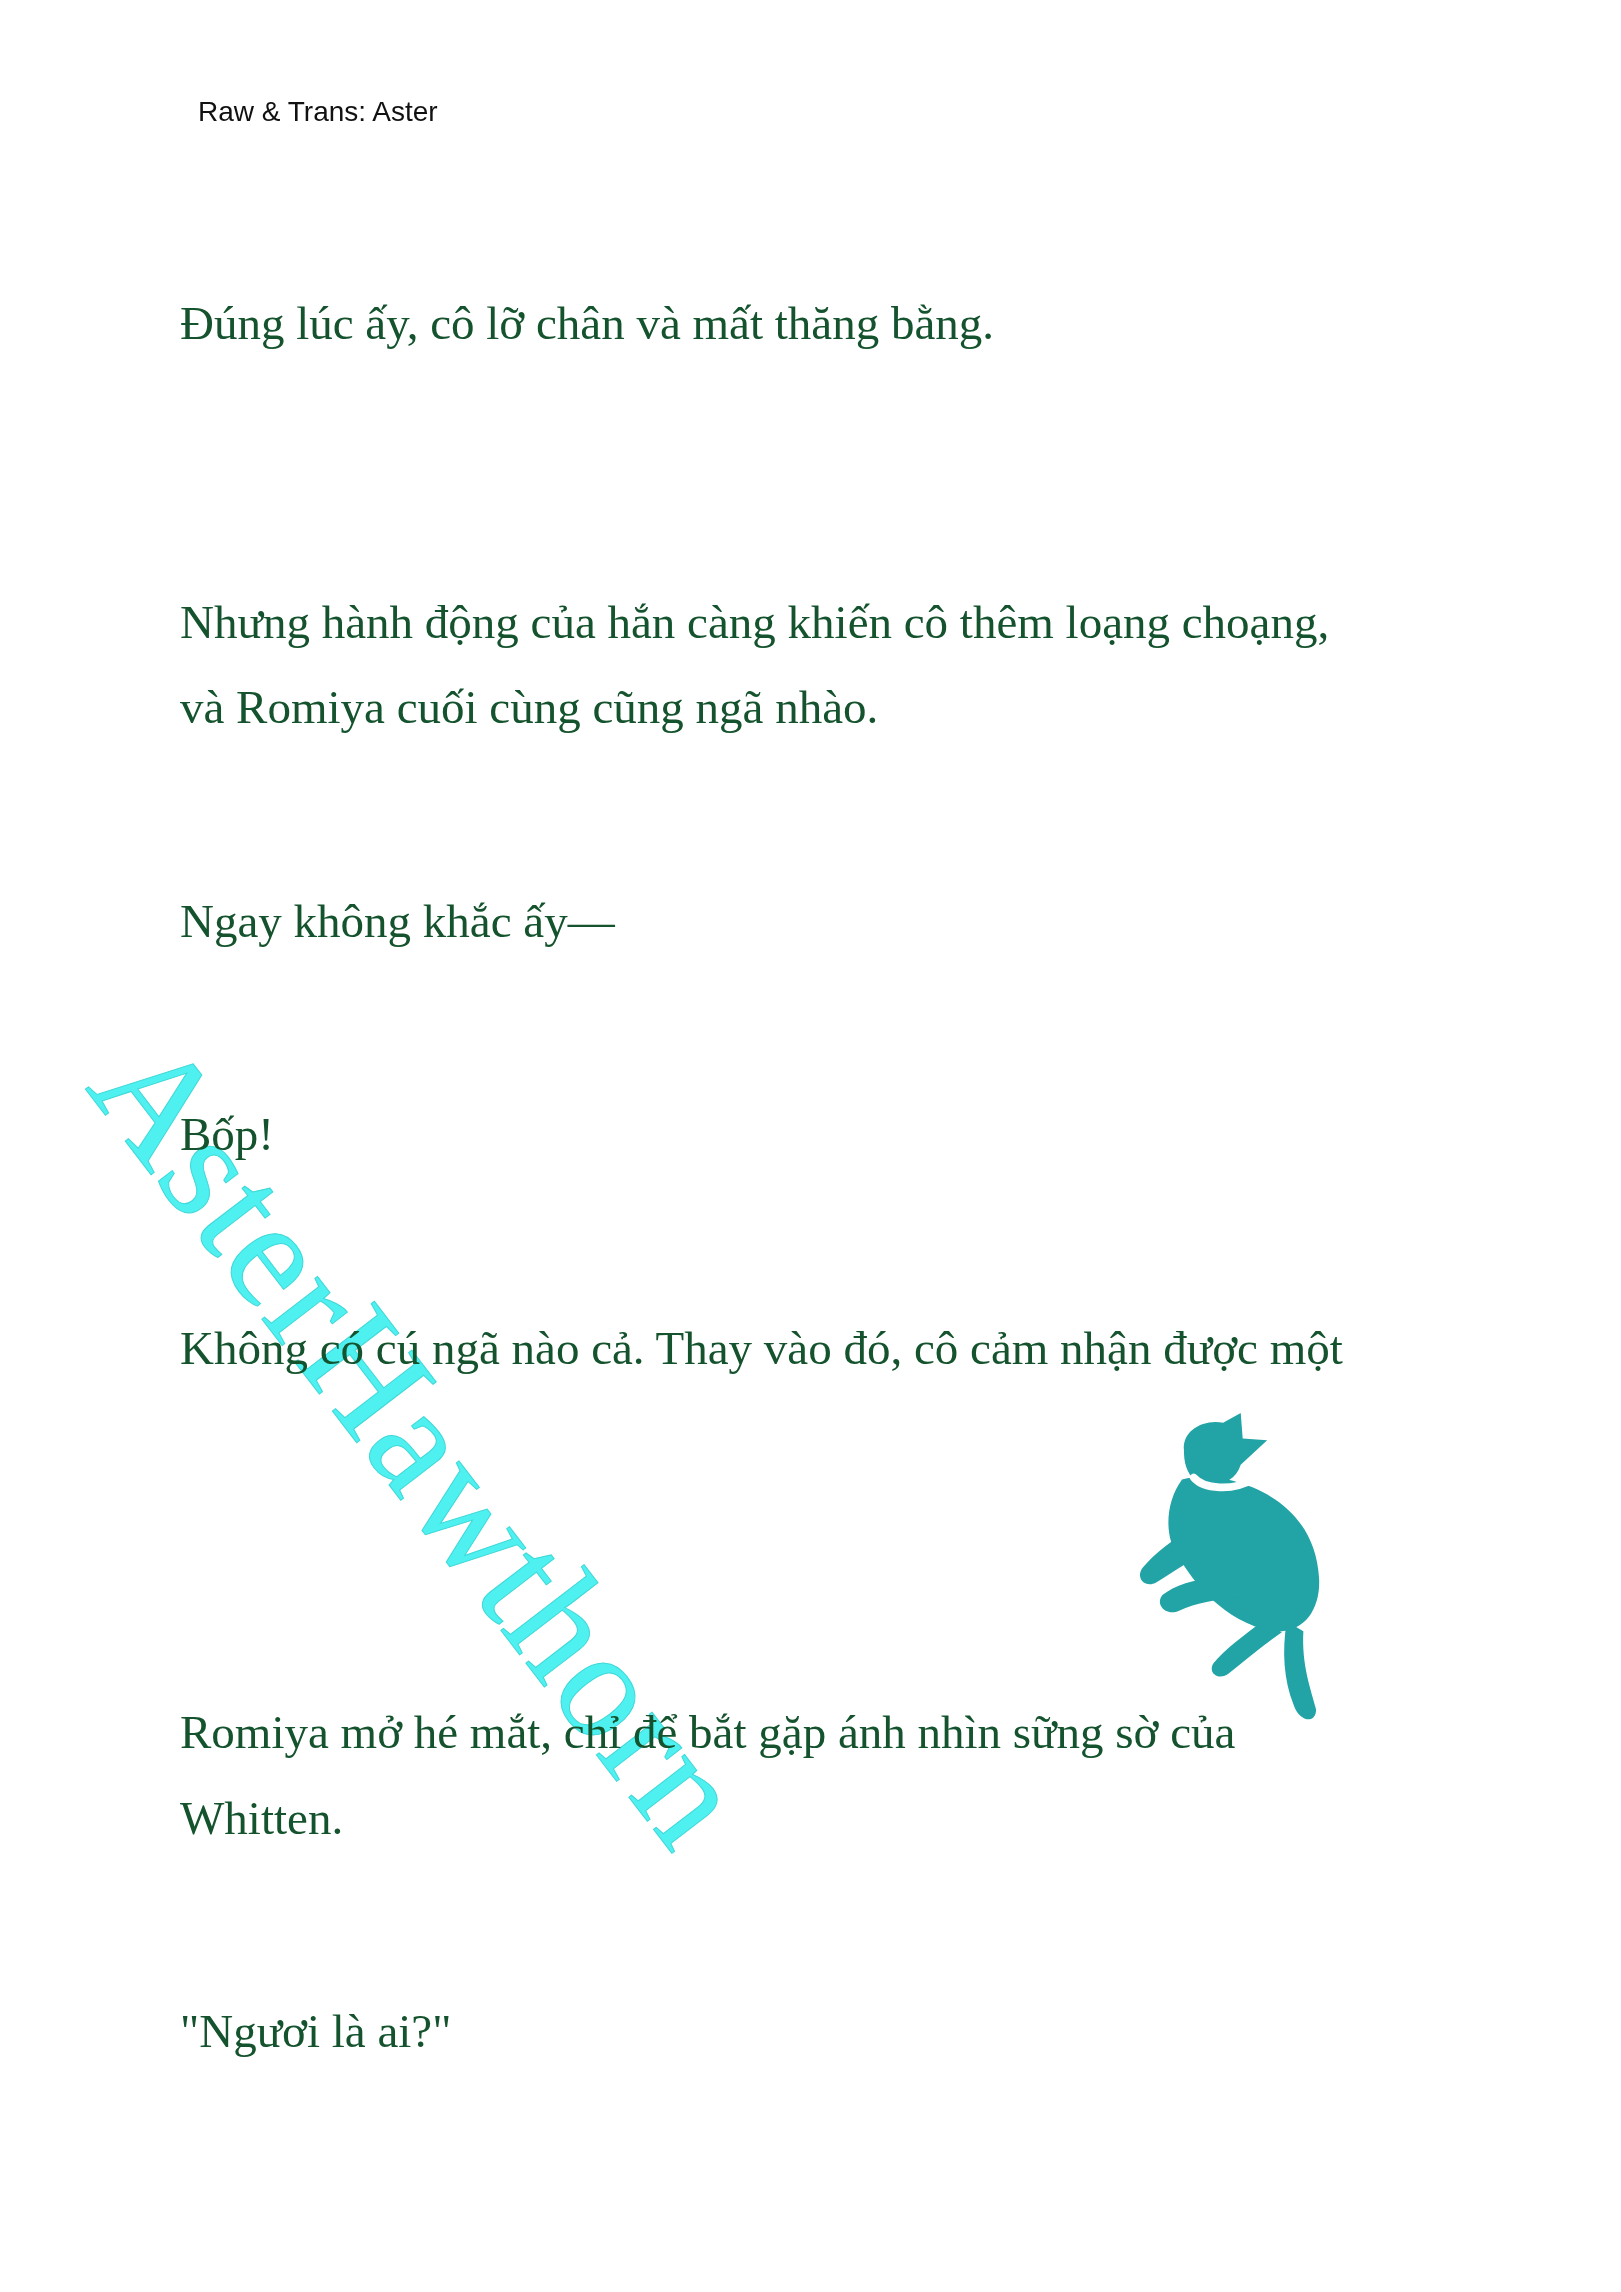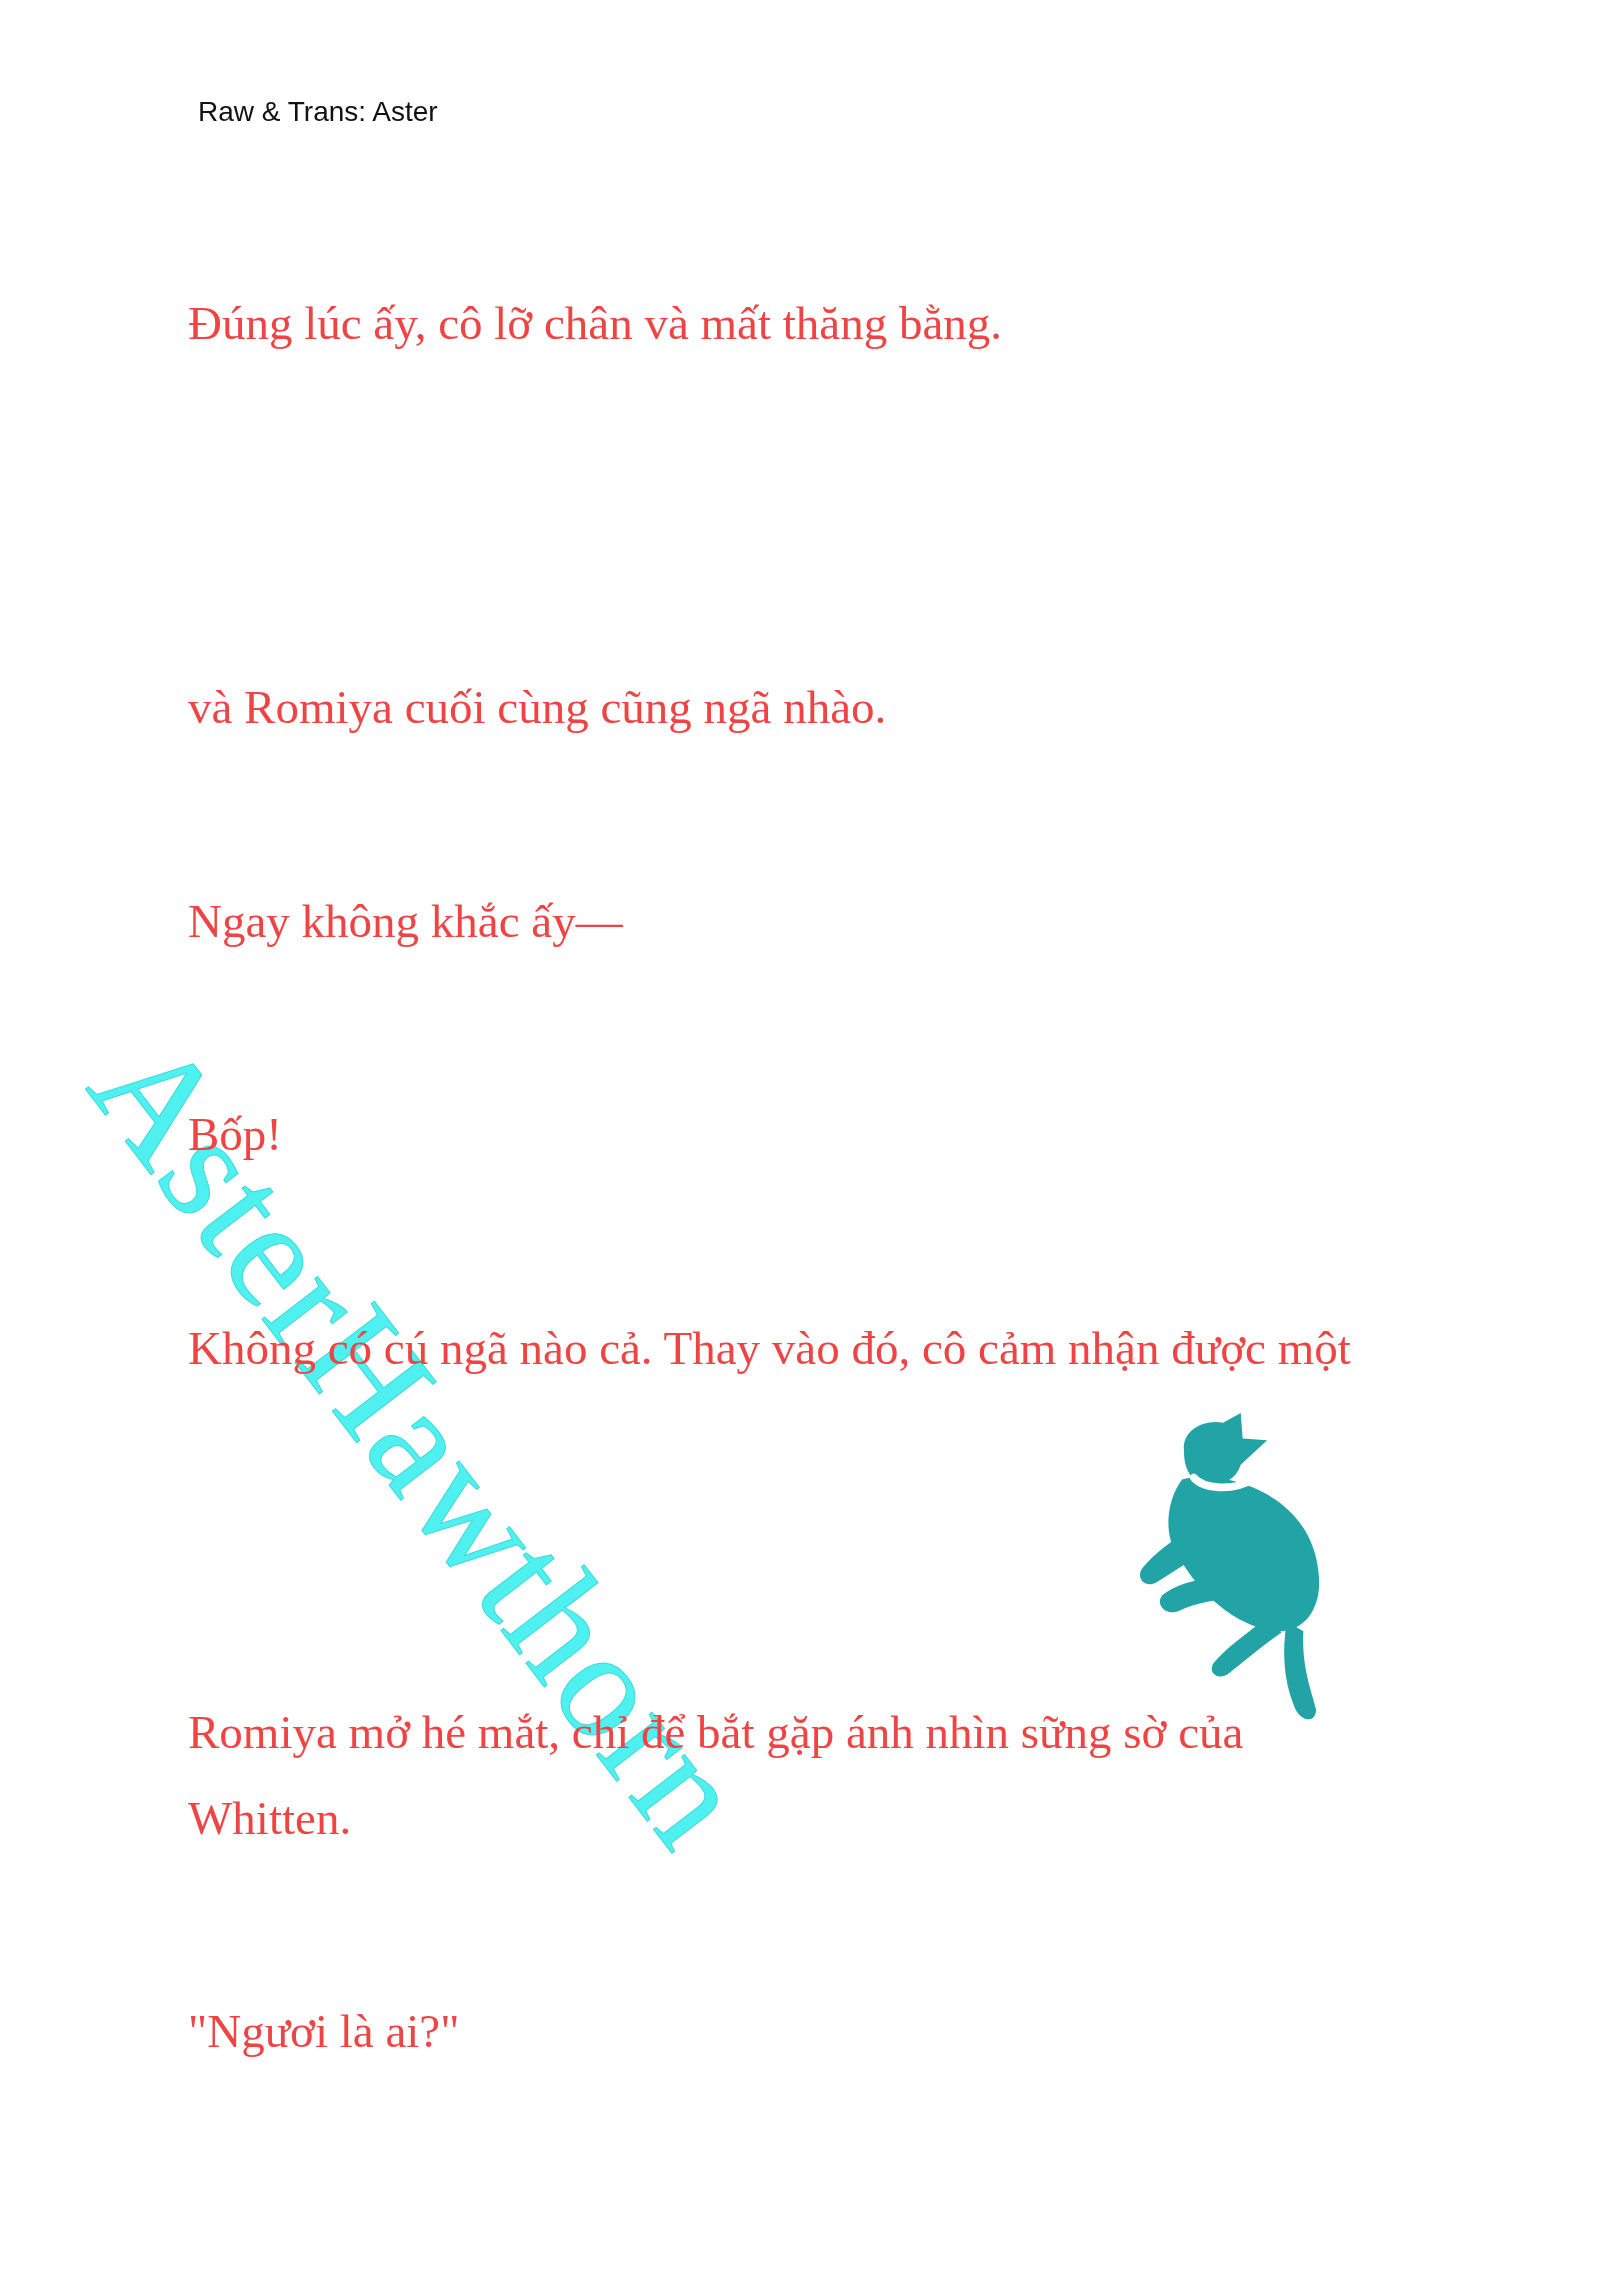--- a/index.html
+++ b/index.html
@@ -4,22 +4,22 @@
 <style>
   html, body { margin: 0; padding: 0; background: #ffffff; }
   body { width: 1621px; height: 2293px; position: relative; overflow: hidden; }
   .page { position: absolute; left: 0; top: 0; width: 1476px; height: 2293px; background: #ffffff; }
   .header {
     position: absolute; left: 198px; top: 96px;
     font-family: "Liberation Sans", sans-serif; font-size: 28px; color: #111;
     white-space: nowrap;
   }
   .line {
-    position: absolute; left: 188px;
-    font-family: "Liberation Serif", serif; font-size: 47px; color: #ef4444;
+    position: absolute; left: 180px;
+    font-family: "Liberation Serif", serif; font-size: 47px; color: #14532d;
     white-space: nowrap; line-height: 1; z-index: 3;
   }
   .watermark {
     position: absolute; left: 186px; top: 1010px;
     font-family: "Liberation Serif", serif; font-size: 153px; color: #4ff0f0;
     white-space: nowrap; transform-origin: 0 0; transform: rotate(52.5deg);
     z-index: 2; line-height: 1; letter-spacing: 2px;
     -webkit-text-stroke: 1px #3fd8d8;
   }
   .cat { position: absolute; left: 1125px; top: 1411px; width: 206px; height: 323px; z-index: 2; }
@@ -47,20 +47,21 @@
       <path d="M140 215 C120 230 100 245 90 258 C84 268 96 276 106 268 C122 255 140 240 160 226 Z"></path>
 
       <path d="M165 215 C160 245 162 275 172 300 C178 318 195 320 195 305 C190 285 180 260 182 225 Z"></path>
     </g>
 
     <path d="M70 68 C80 80 110 82 130 70" stroke="#ffffff" stroke-width="8" fill="none" stroke-linecap="round"></path>
   </svg>
 
   <div class="line" style="top:300px">Đúng lúc ấy, cô lỡ chân và mất thăng bằng.</div>
 
+  <div class="line" style="top:599px">Nhưng hành động của hắn càng khiến cô thêm loạng choạng,</div>
   <div class="line" style="top:684px">và Romiya cuối cùng cũng ngã nhào.</div>
 
   <div class="line" style="top:898px">Ngay không khắc ấy—</div>
 
   <div class="line" style="top:1111px">Bốp!</div>
 
   <div class="line" style="top:1325px">Không có cú ngã nào cả. Thay vào đó, cô cảm nhận được một</div>
 
   <div class="line" style="top:1709px">Romiya mở hé mắt, chỉ để bắt gặp ánh nhìn sững sờ của</div>
   <div class="line" style="top:1795px">Whitten.</div>

